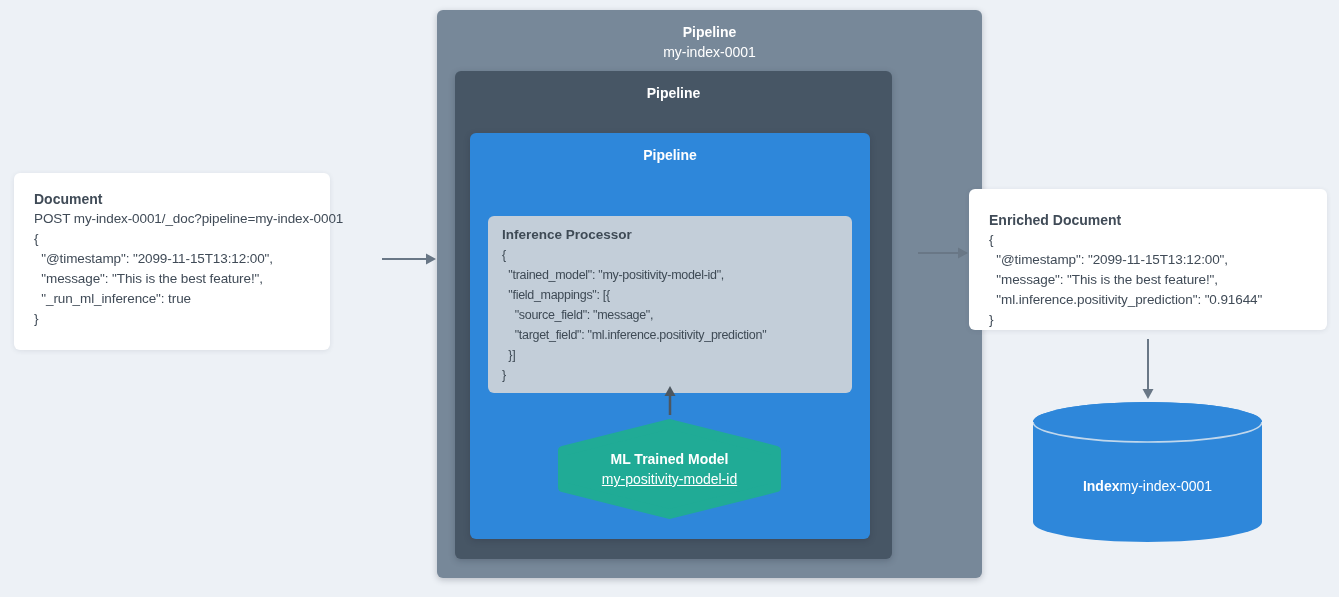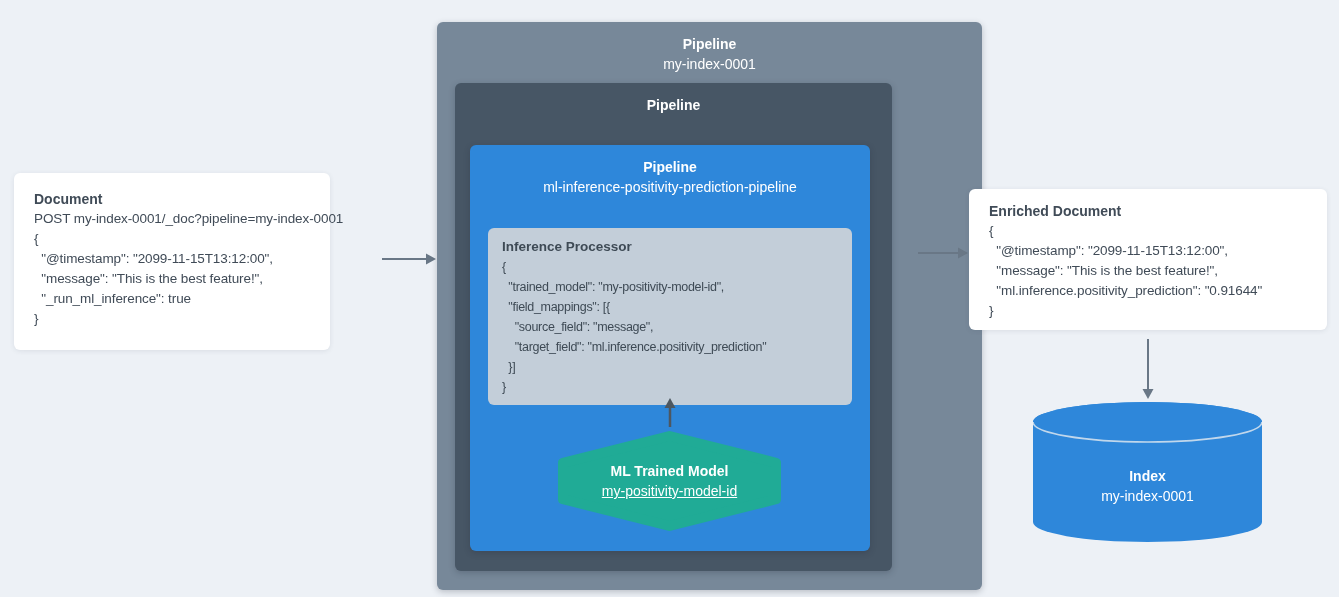--- a/index.html
+++ b/index.html
@@ -30,42 +30,42 @@
     white-space: pre;
   }
   .code-line {
     font-size: 13.5px;
     line-height: 20px;
     white-space: pre;
     letter-spacing: -0.1px;
   }
 
   #document-card { left: 14px; top: 173px; width: 316px; height: 177px; }
-  #enriched-card { left: 969px; top: 189px; width: 358px; height: 141px; padding-top: 12px; }
+  #enriched-card { left: 969px; top: 189px; width: 358px; height: 141px; padding-top: 21px; }
 
   
   .pipeline-box {
     position: absolute;
     border-radius: 6px;
     box-shadow: 0 2px 6px rgba(30,40,55,0.25);
     color: #ffffff;
     text-align: center;
   }
   .pipeline-title {
     font-weight: bold;
     font-size: 14px;
     line-height: 20px;
     padding-top: 12px;
   }
   .pipeline-subtitle {
     font-size: 14px;
     line-height: 20px;
   }
 
-  #outer-pipeline { left: 437px; top: 22px;  width: 545px; height: 568px; background: #778899; }
+  #outer-pipeline { left: 437px; top: 10px;  width: 545px; height: 568px; background: #778899; }
   #mid-pipeline   { left: 18px;  top: 61px;  width: 437px; height: 488px; background: #475665; }
   #inner-pipeline { left: 15px;  top: 62px;  width: 400px; height: 406px; background: #2e87da; }
 
   
   #inference-processor {
     position: absolute;
     left: 18px; top: 71px;
     width: 364px; height: 177px;
     background: #c3ced9;
     border-radius: 6px;
@@ -111,21 +111,21 @@
   #arrow-doc-to-pipeline   { left: 381px;  top: 251px; }
   #arrow-pipeline-to-doc   { left: 917px;  top: 245px; }
   #arrow-doc-to-index      { left: 1140px; top: 338px; }
 
   
   #index-cylinder { position: absolute; left: 1033px; top: 402px; width: 229px; height: 140px; }
   #index-cylinder svg { position: absolute; left: 0; top: 0; }
   #index-cylinder .cyl-label {
     position: absolute; left: 0; top: 28px;
     width: 100%; height: 112px;
-    display: flex; flex-direction: column;
+    display: flex; 
     align-items: center; justify-content: center;
     color: #ffffff; text-align: center;
   }
   .cyl-title { font-weight: bold; font-size: 14px; line-height: 20px; }
   .cyl-subtitle { font-size: 14px; line-height: 20px; }
 </style>
 </head>
 <body>
 
 <div id="canvas">
@@ -147,21 +147,20 @@
 
   <div class="pipeline-box" id="outer-pipeline">
     <div class="pipeline-title">Pipeline</div>
     <div class="pipeline-subtitle">my-index-0001</div>
 
     <div class="pipeline-box" id="mid-pipeline">
       <div class="pipeline-title">Pipeline</div>
 
       <div class="pipeline-box" id="inner-pipeline">
         <div class="pipeline-title">Pipeline</div>
-        <div class="pipeline-subtitle">ml-inference-positivity-prediction-pipeline</div>
 
         <div id="inference-processor">
           <div class="proc-title">Inference Processor</div>
           <div class="code-line">{</div>
           <div class="code-line">  "trained_model": "my-positivity-model-id",</div>
           <div class="code-line">  "field_mappings": [{</div>
           <div class="code-line">    "source_field": "message",</div>
           <div class="code-line">    "target_field": "ml.inference.positivity_prediction"</div>
           <div class="code-line">  }]</div>
           <div class="code-line">}</div>

